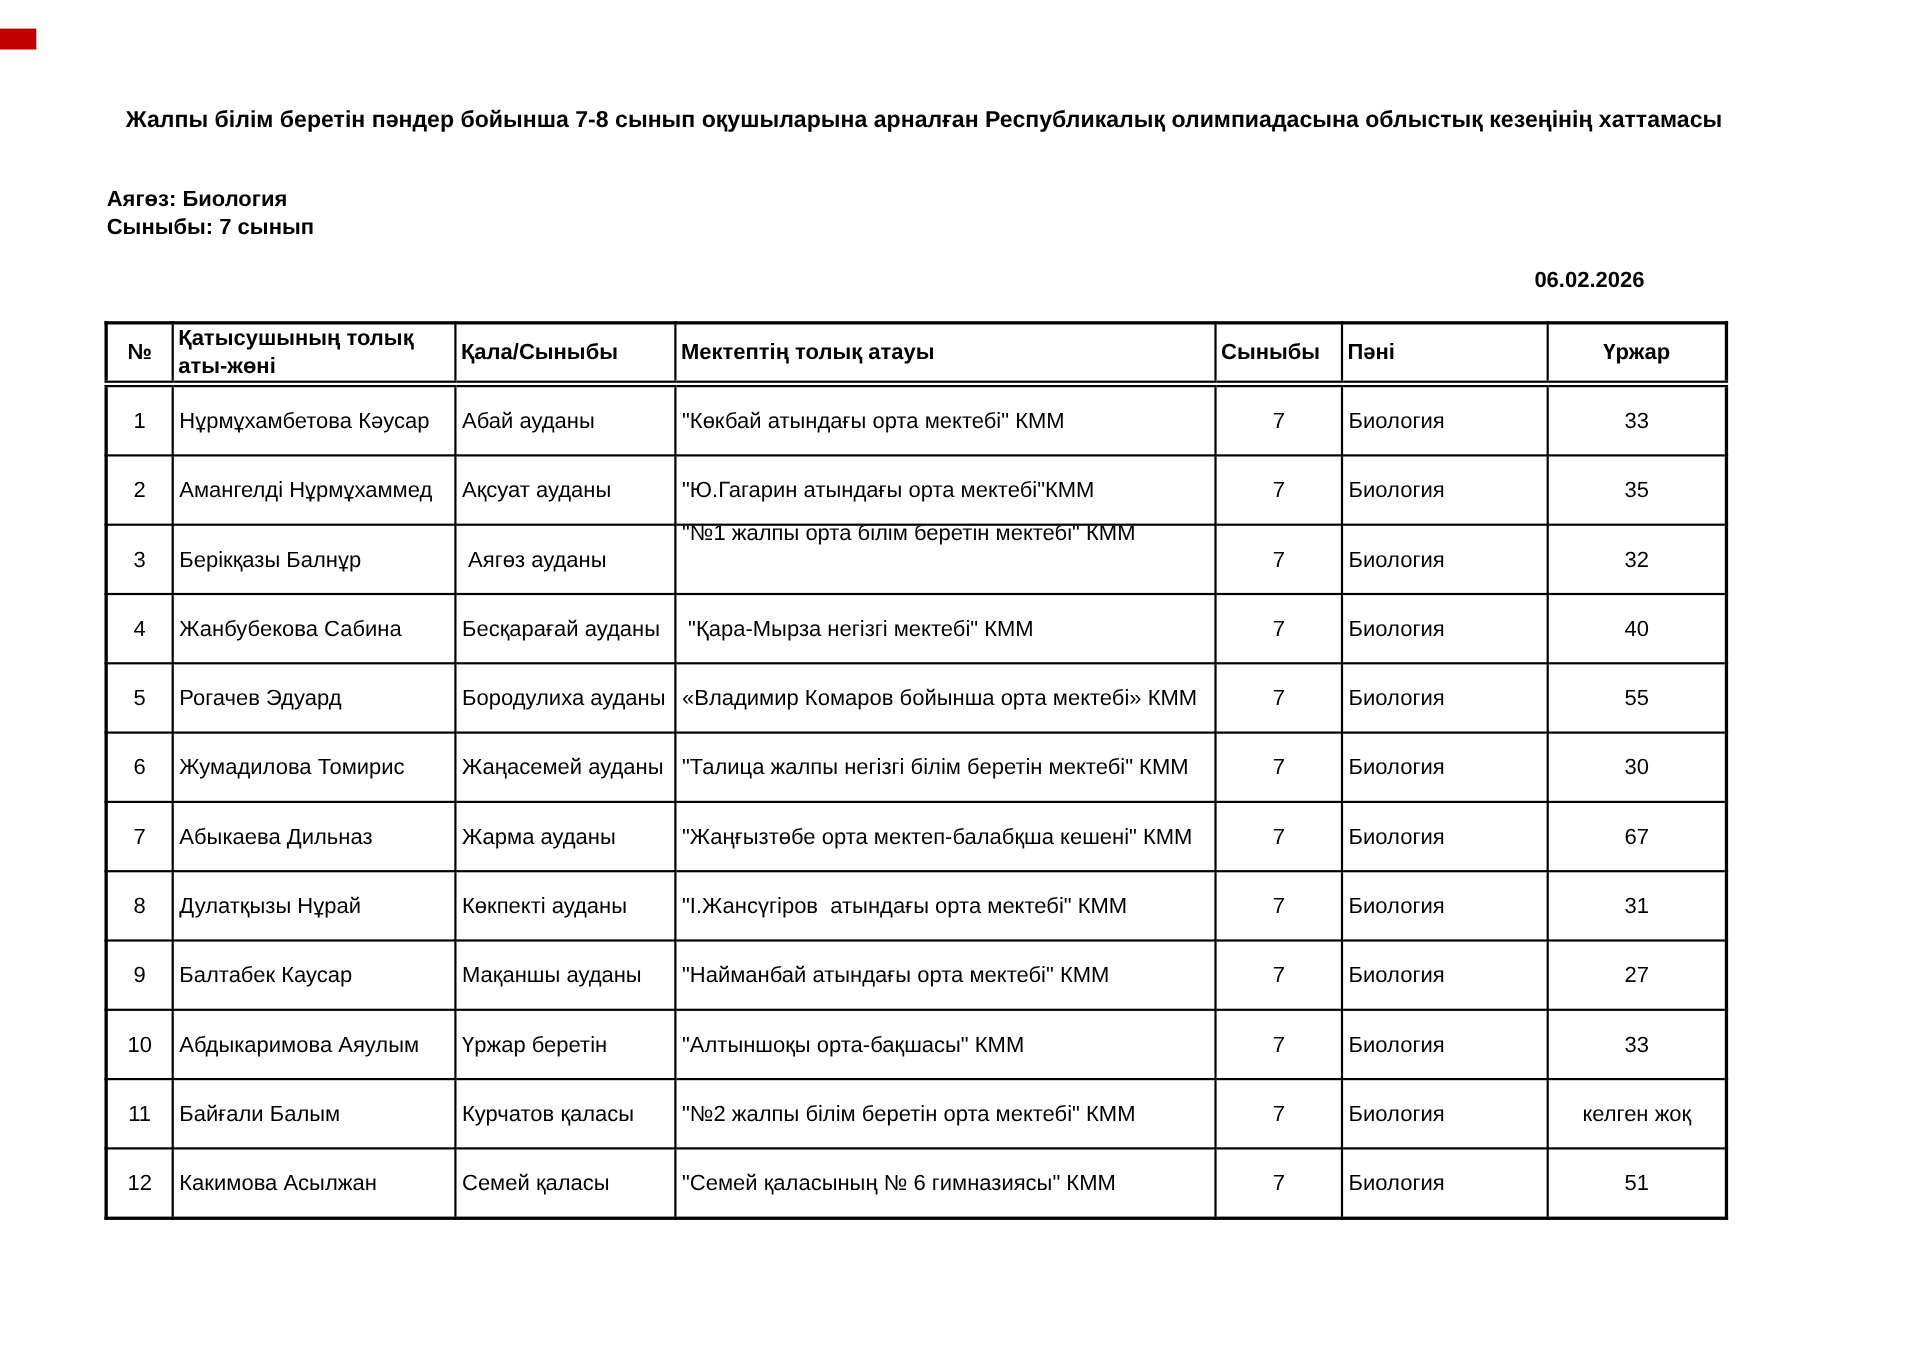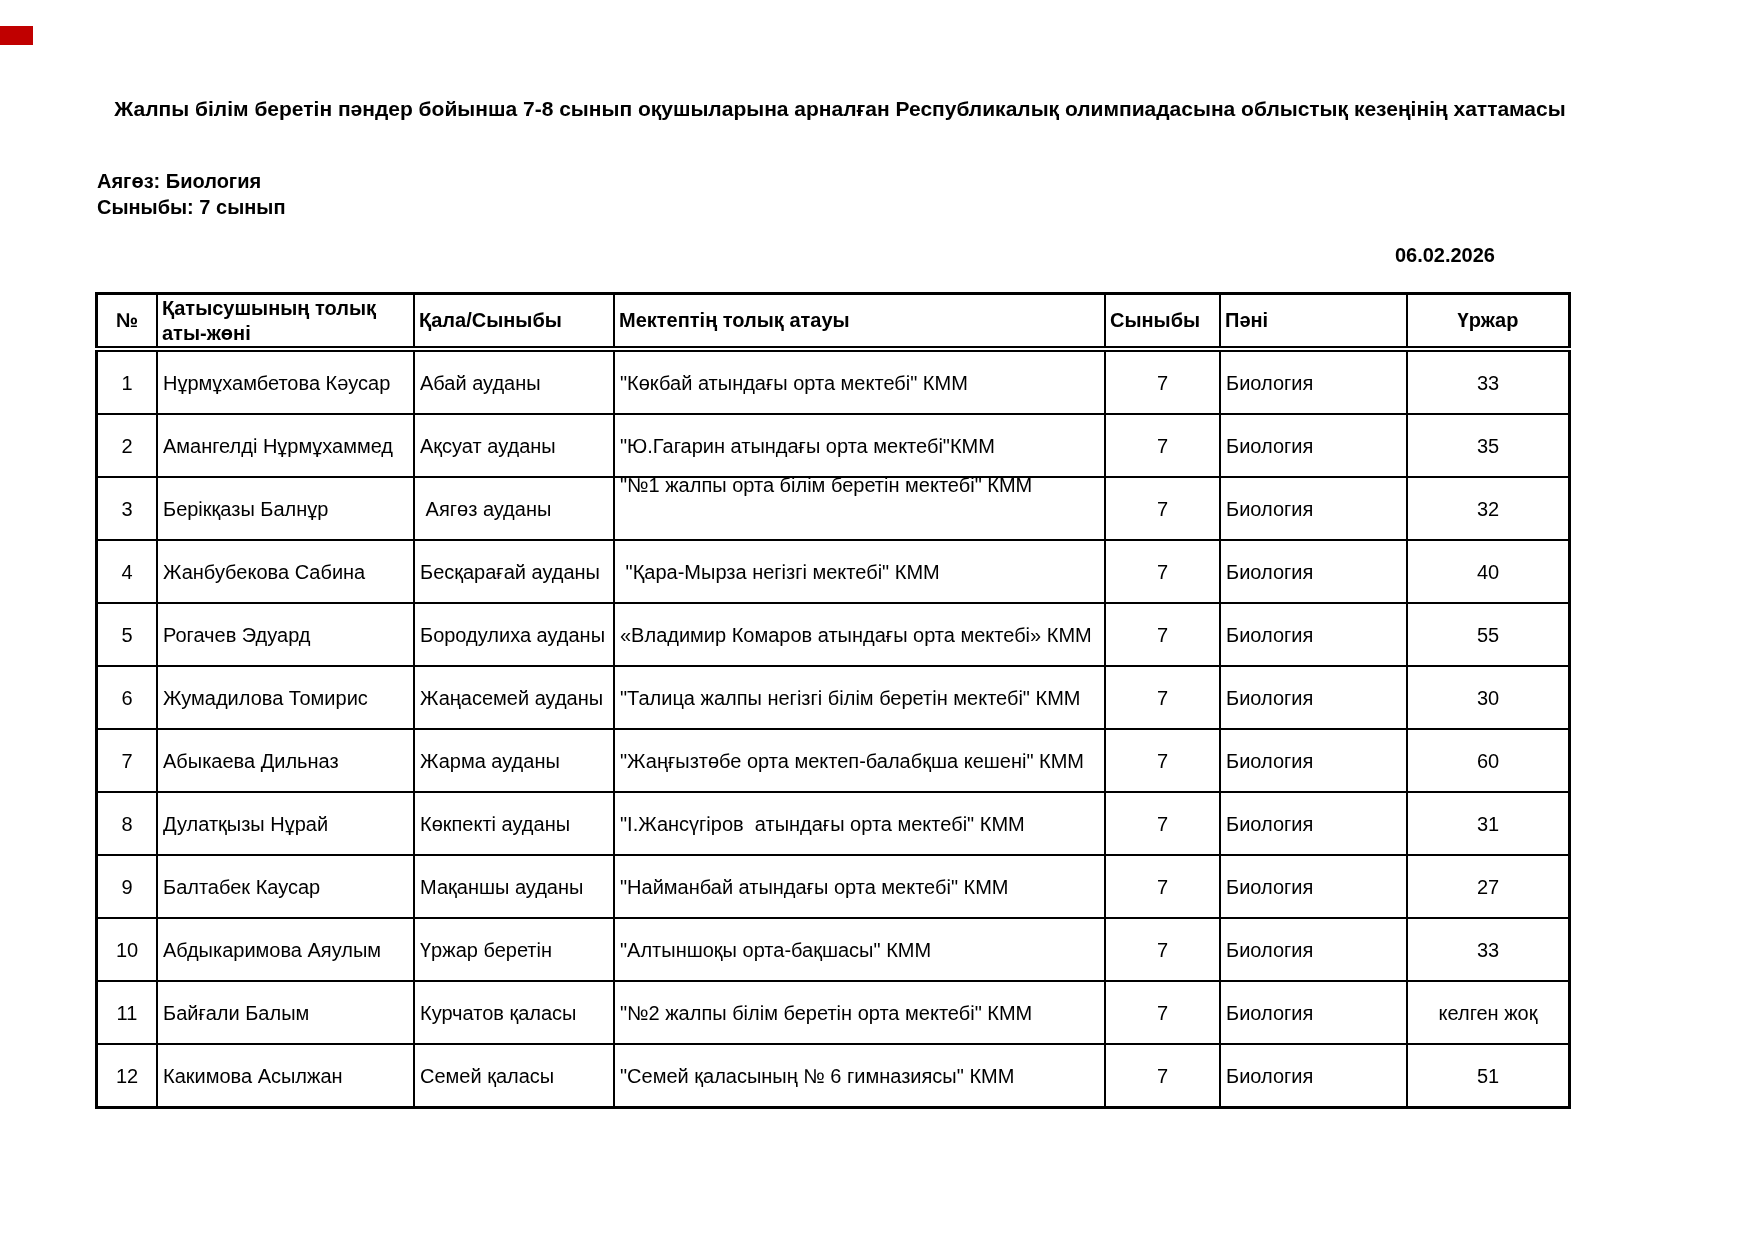--- a/index.html
+++ b/index.html
@@ -142,42 +142,42 @@
             <td class="c-district">Бесқарағай ауданы</td>
             <td class="c-school"><div class="cell-inner"> "Қара-Мырза негізгі мектебі" КММ</div></td>
             <td class="c-grade">7</td>
             <td class="c-subject">Биология</td>
             <td class="c-score">40</td>
           </tr>
           <tr>
             <td class="c-no">5</td>
             <td class="c-name">Рогачев Эдуард</td>
             <td class="c-district">Бородулиха ауданы</td>
-            <td class="c-school"><div class="cell-inner">«Владимир Комаров атындағы орта мектебі» КММ</div></td>
+            <td class="c-school"><div class="cell-inner">«Владимир Комаров бойынша орта мектебі» КММ</div></td>
             <td class="c-grade">7</td>
             <td class="c-subject">Биология</td>
             <td class="c-score">55</td>
           </tr>
           <tr>
             <td class="c-no">6</td>
             <td class="c-name">Жумадилова Томирис</td>
             <td class="c-district">Жаңасемей ауданы</td>
             <td class="c-school"><div class="cell-inner">"Талица жалпы негізгі білім беретін мектебі" КММ</div></td>
             <td class="c-grade">7</td>
             <td class="c-subject">Биология</td>
             <td class="c-score">30</td>
           </tr>
           <tr>
             <td class="c-no">7</td>
             <td class="c-name">Абыкаева Дильназ</td>
             <td class="c-district">Жарма ауданы</td>
             <td class="c-school"><div class="cell-inner">"Жаңғызтөбе орта мектеп-балабқша кешені" КММ</div></td>
             <td class="c-grade">7</td>
             <td class="c-subject">Биология</td>
-            <td class="c-score">60</td>
+            <td class="c-score">67</td>
           </tr>
           <tr>
             <td class="c-no">8</td>
             <td class="c-name">Дулатқызы Нұрай</td>
             <td class="c-district">Көкпекті ауданы</td>
             <td class="c-school"><div class="cell-inner">"І.Жансүгіров  атындағы орта мектебі" КММ</div></td>
             <td class="c-grade">7</td>
             <td class="c-subject">Биология</td>
             <td class="c-score">31</td>
           </tr>

